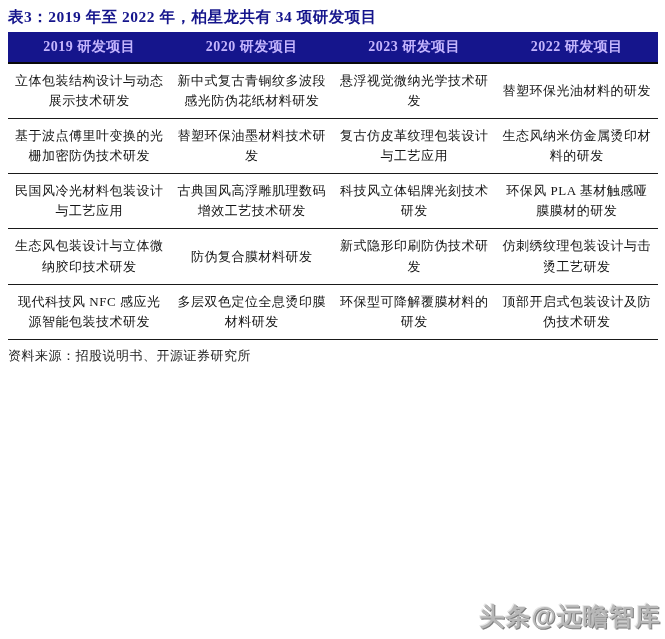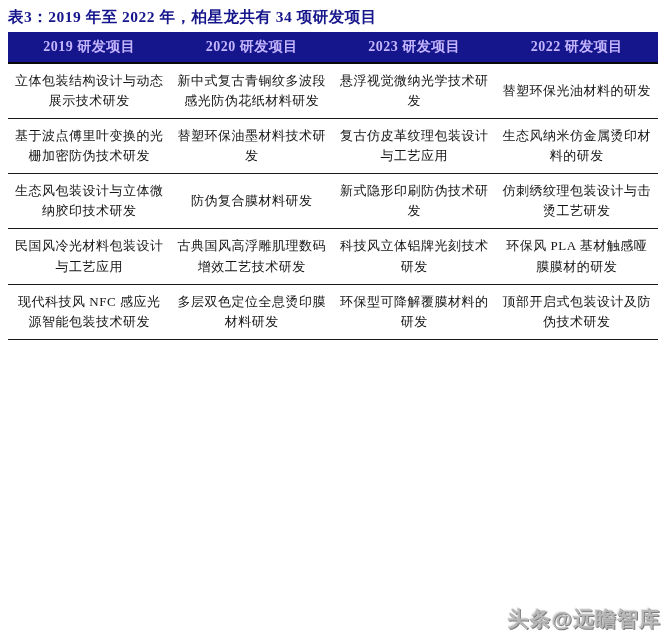--- a/index.html
+++ b/index.html
@@ -51,21 +51,21 @@
     font-size: 13px;
     color: #1f1f1f;
     padding: 7px 8px 0 8px;
     letter-spacing: 0.5px;
   }
   .watermark {
     position: absolute;
     right: 4px;
     bottom: 6px;
     font-family: "Liberation Sans", "DejaVu Sans", sans-serif;
-    font-size: 21px;
+    font-size: 25px;
     font-weight: bold;
     color: #b8b8b8;
     letter-spacing: 1px;
     text-shadow: 1px 1px 0 #7d7d7d, -1px -1px 0 #e8e8e8;
     pointer-events: none;
   }
 </style>
 </head>
 <body>
 
@@ -89,36 +89,37 @@
         <td>悬浮视觉微纳光学技术研发</td>
         <td>替塑环保光油材料的研发</td>
       </tr>
       <tr>
         <td>基于波点傅里叶变换的光栅加密防伪技术研发</td>
         <td>替塑环保油墨材料技术研发</td>
         <td>复古仿皮革纹理包装设计与工艺应用</td>
         <td>生态风纳米仿金属烫印材料的研发</td>
       </tr>
       <tr>
+        <td>民国风冷光材料包装设计与工艺应用</td>
+        <td>古典国风高浮雕肌理数码增效工艺技术研发</td>
+        <td>科技风立体铝牌光刻技术研发</td>
+        <td>环保风 PLA 基材触感哑膜膜材的研发</td>
+      </tr>
+      <tr>
         <td>生态风包装设计与立体微纳胶印技术研发</td>
         <td>防伪复合膜材料研发</td>
         <td>新式隐形印刷防伪技术研发</td>
         <td>仿刺绣纹理包装设计与击烫工艺研发</td>
-      </tr>
-      <tr>
-        <td>民国风冷光材料包装设计与工艺应用</td>
-        <td>古典国风高浮雕肌理数码增效工艺技术研发</td>
-        <td>科技风立体铝牌光刻技术研发</td>
-        <td>环保风 PLA 基材触感哑膜膜材的研发</td>
       </tr>
       <tr>
         <td>现代科技风 NFC 感应光源智能包装技术研发</td>
         <td>多层双色定位全息烫印膜材料研发</td>
         <td>环保型可降解覆膜材料的研发</td>
         <td>顶部开启式包装设计及防伪技术研发</td>
       </tr>
     </tbody>
   </table>
 
+  <div class="source-note">资料来源：招股说明书、开源证券研究所</div>
 
   <div class="watermark">头条@远瞻智库</div>
 
 </div>
 
 </body></html>

